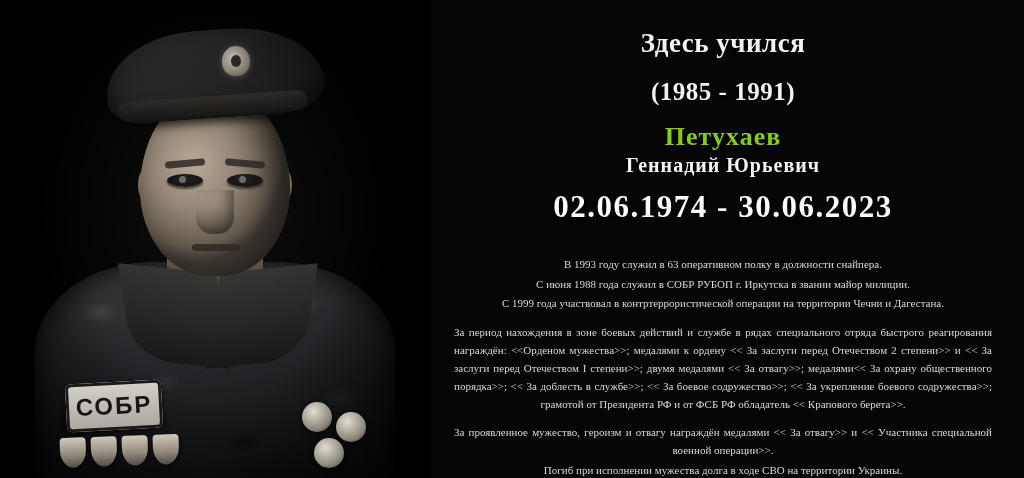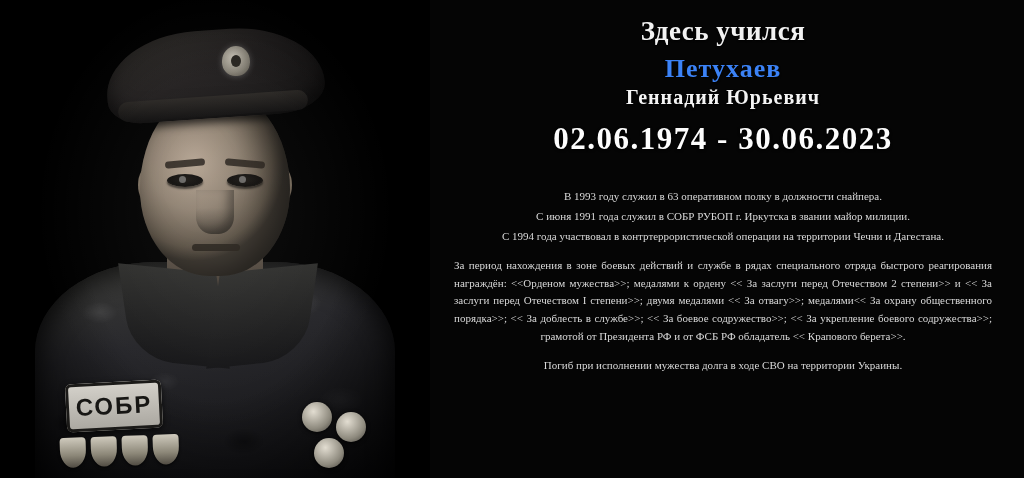--- a/index.html
+++ b/index.html
@@ -296,29 +296,29 @@
     padding: 12px 26px 8px 18px;
     box-sizing: border-box;
     text-align: center;
   }
   .heading {
     font-size: 27px;
     font-weight: bold;
     letter-spacing: 0.5px;
     color: #f2f2f2;
     line-height: 1.42;
-    margin: 0;
+    margin: 12px;
     text-shadow: 0 1px 2px #000;
     text-align: center;
   }
   .heading.sub { font-size: 25px; }
   .name1 {
     font-size: 26px;
     font-weight: bold;
-    color: #3b82f6;
+    color: #84cc16;
     letter-spacing: 1px;
     margin-top: 4px;
     text-shadow: 0 1px 2px #000;
   }
   .name2 {
     font-size: 20px;
     font-weight: bold;
     color: #f4f4f4;
     letter-spacing: 1px;
     margin-top: 2px;
@@ -386,28 +386,30 @@
         <div class="badge-sm b1"></div>
         <div class="badge-sm b2"></div>
         <div class="badge-sm b3"></div>
       </div>
     </div>
     <div class="portrait-vignette"></div>
   </div>
 
   <div class="text-panel">
     <div class="heading">Здесь учился</div>
+    <div class="heading sub">(1985 - 1991)</div>
     <div class="name1">Петухаев</div>
     <div class="name2">Геннадий Юрьевич</div>
     <div class="dates">02.06.1974 - 30.06.2023</div>
 
     <div class="bio">
       <p>В 1993 году служил в 63 оперативном полку в должности снайпера.</p>
-      <p>С июня 1991 года служил в СОБР РУБОП г. Иркутска в звании майор милиции.</p>
-      <p>С 1994 года участвовал в контртеррористической операции на территории Чечни и Дагестана.</p>
+      <p>С июня 1988 года служил в СОБР РУБОП г. Иркутска в звании майор милиции.</p>
+      <p>С 1999 года участвовал в контртеррористической операции на территории Чечни и Дагестана.</p>
       <div class="gap"></div>
       <p class="justify">За период нахождения в зоне боевых действий и службе в рядах специального отряда быстрого реагирования награждён: &lt;&lt;Орденом мужества&gt;&gt;; медалями к ордену &lt;&lt; За заслуги перед Отечеством  2 степени&gt;&gt; и &lt;&lt; За заслуги перед Отечеством I степени&gt;&gt;; двумя медалями &lt;&lt; За отвагу&gt;&gt;; медалями&lt;&lt; За охрану общественного порядка&gt;&gt;; &lt;&lt; За доблесть в службе&gt;&gt;; &lt;&lt; За боевое содружество&gt;&gt;;  &lt;&lt; За укрепление боевого содружества&gt;&gt;; грамотой  от Президента РФ и от ФСБ РФ обладатель &lt;&lt; Крапового берета&gt;&gt;.</p>
       <div class="gap"></div>
+      <p class="justify">За проявленное мужество, героизм и отвагу награждён медалями &lt;&lt; За отвагу&gt;&gt; и &lt;&lt; Участника специальной военной операции&gt;&gt;.</p>
       <p>Погиб при исполнении мужества долга в ходе СВО на территории Украины.</p>
 
     </div>
   </div>
 </div>
 
 </body></html>

